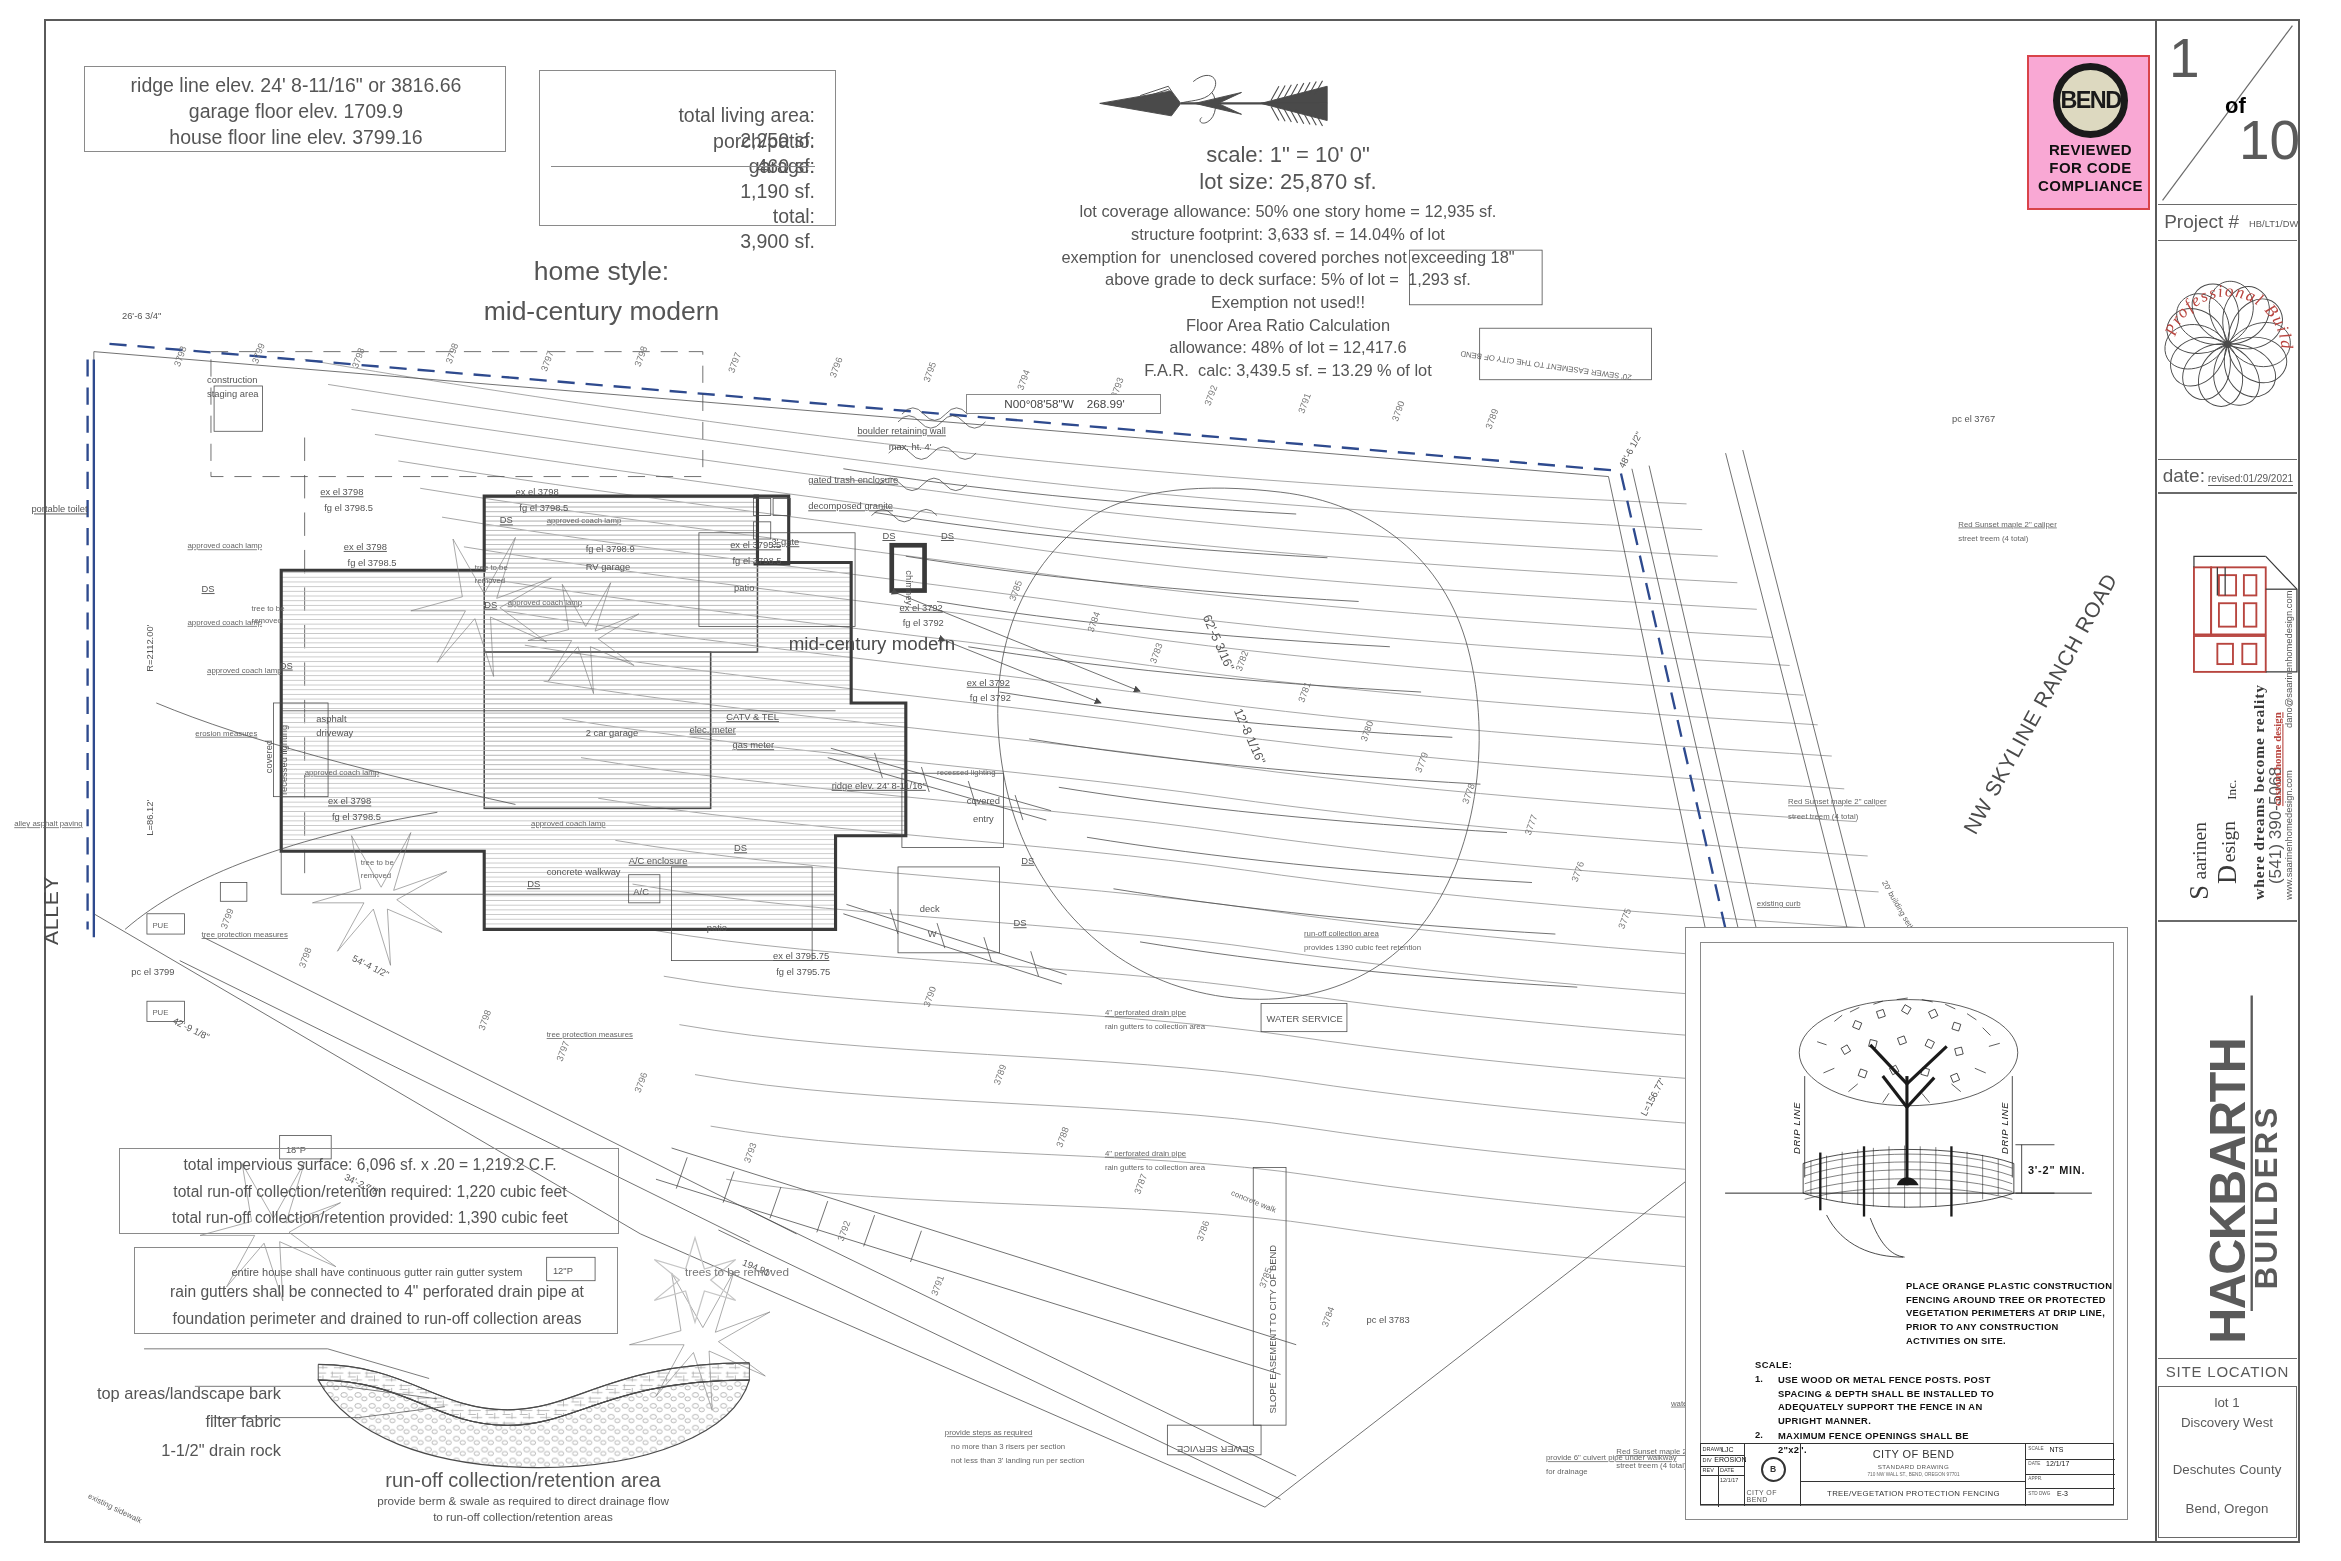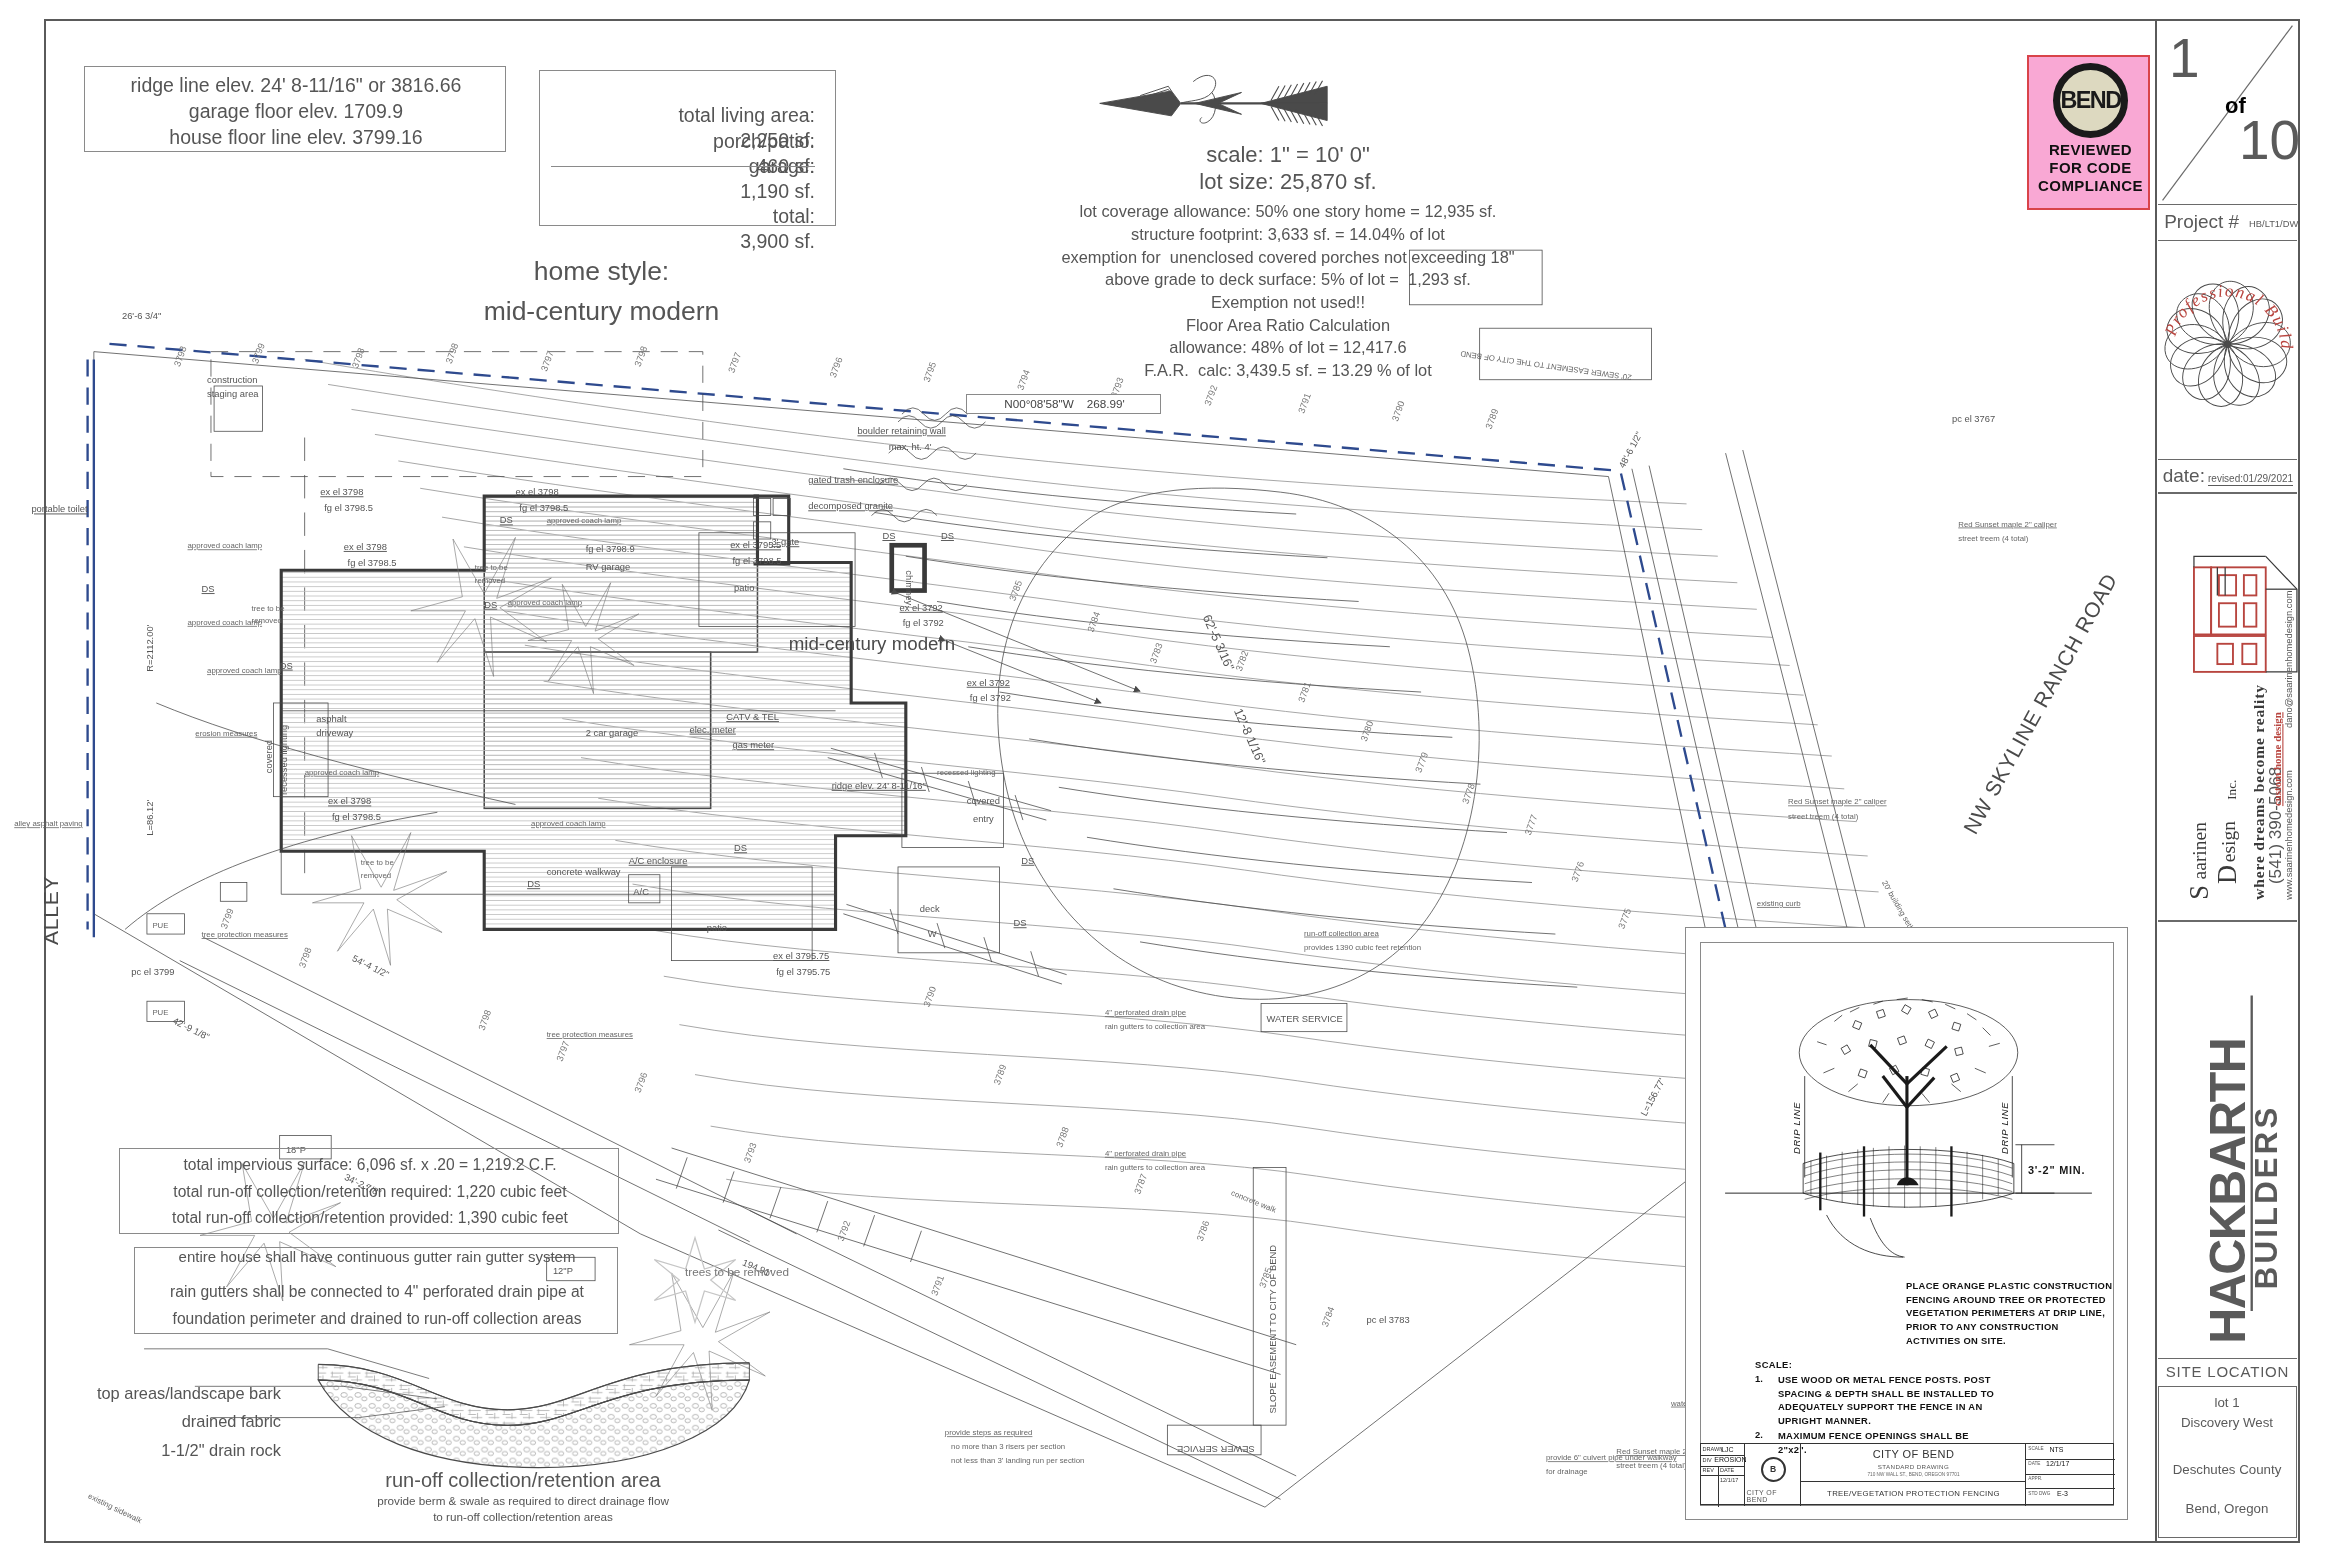--- a/index.html
+++ b/index.html
@@ -539,21 +539,21 @@
     <div class="txt c" style="left:0;top:2.3px;width:195px;font-size:11.7px;color:#444;">N00°08'58"W    268.99'</div>
   </div>
 
   <div class="box" style="left:119px;top:1148px;width:500px;height:86px;">
     <div class="txt c" style="left:0;top:6.2px;width:500px;font-size:15.6px;">total impervious surface: 6,096 sf. x .20 = 1,219.2 C.F.</div>
     <div class="txt c" style="left:0;top:33px;width:500px;font-size:15.6px;">total run-off collection/retention required: 1,220 cubic feet</div>
     <div class="txt c" style="left:0;top:59px;width:500px;font-size:15.6px;">total run-off collection/retention provided: 1,390 cubic feet</div>
   </div>
 
   <div class="box" style="left:134px;top:1247px;width:484px;height:87px;">
-    <div class="txt c" style="left:0;top:0;width:484px;font-size:15px;">entire house shall have continuous gutter rain gutter system</div>
+    <div class="txt c" style="left:0;top:18px;width:484px;font-size:11px;">entire house shall have continuous gutter rain gutter system</div>
     <div class="txt c" style="left:0;top:34px;width:484px;font-size:15.6px;">rain gutters shall be connected to 4" perforated drain pipe at</div>
     <div class="txt c" style="left:0;top:61px;width:484px;font-size:15.6px;">foundation perimeter and drained to run-off collection areas</div>
   </div>
 
   <svg style="position:absolute;left:648px;top:1233px;" width="94" height="94" viewBox="0 0 120 120">
     <path d="M60 6 L72 46 L112 34 L80 60 L112 86 L72 74 L60 114 L48 74 L8 86 L40 60 L8 34 L48 46 Z" fill="none" stroke="#c6c6c6" stroke-width="1.6"></path>
   </svg>
   <div class="txt" style="left:685px;top:1265px;font-size:11.7px;color:#777;">trees to be removed</div>
 
   <svg style="position:absolute;left:312px;top:1358px;" width="453" height="141" viewBox="0 0 580 180">
@@ -572,21 +572,21 @@
 
     <path d="M 8 28 C 120 28 160 86 250 86 C 340 86 380 28 560 28 C 540 96 430 140 290 140 C 150 140 46 98 8 28 Z" fill="url(#gravel)" stroke="#4a4a4a" stroke-width="1.6"></path>
 
     <g class="lead">
       <path d="M -215 -12 L 20 -12 L 150 26"></path>
       <path d="M -150 36 L 40 36 L 160 52"></path>
       <path d="M -130 76 L 60 76 L 170 62"></path>
     </g>
   </svg>
   <div class="txt r" style="left:47px;top:1383px;width:234px;font-size:16.4px;">top areas/landscape bark</div>
-  <div class="txt r" style="left:47px;top:1411px;width:234px;font-size:16.4px;">drained fabric</div>
+  <div class="txt r" style="left:47px;top:1411px;width:234px;font-size:16.4px;">filter fabric</div>
   <div class="txt r" style="left:47px;top:1440px;width:234px;font-size:16.4px;">1-1/2" drain rock</div>
 
   <div class="txt c" style="left:289px;top:1468px;width:468px;font-size:20px;">run-off collection/retention area</div>
   <div class="txt c" style="left:289px;top:1494px;width:468px;font-size:11.7px;">provide berm &amp; swale as required to direct drainage flow</div>
   <div class="txt c" style="left:289px;top:1510px;width:468px;font-size:11.7px;">to run-off collection/retention areas</div>
 
   <div class="box" style="left:1685px;top:927px;width:443px;height:593px;border-width:1.6px;background:#fff;">
     <div class="box" style="left:14px;top:14px;width:414px;height:564px;border-width:0.8px;"></div>
 
     <svg style="position:absolute;left:31px;top:31px;" width="383" height="359" viewBox="0 0 490 460">

